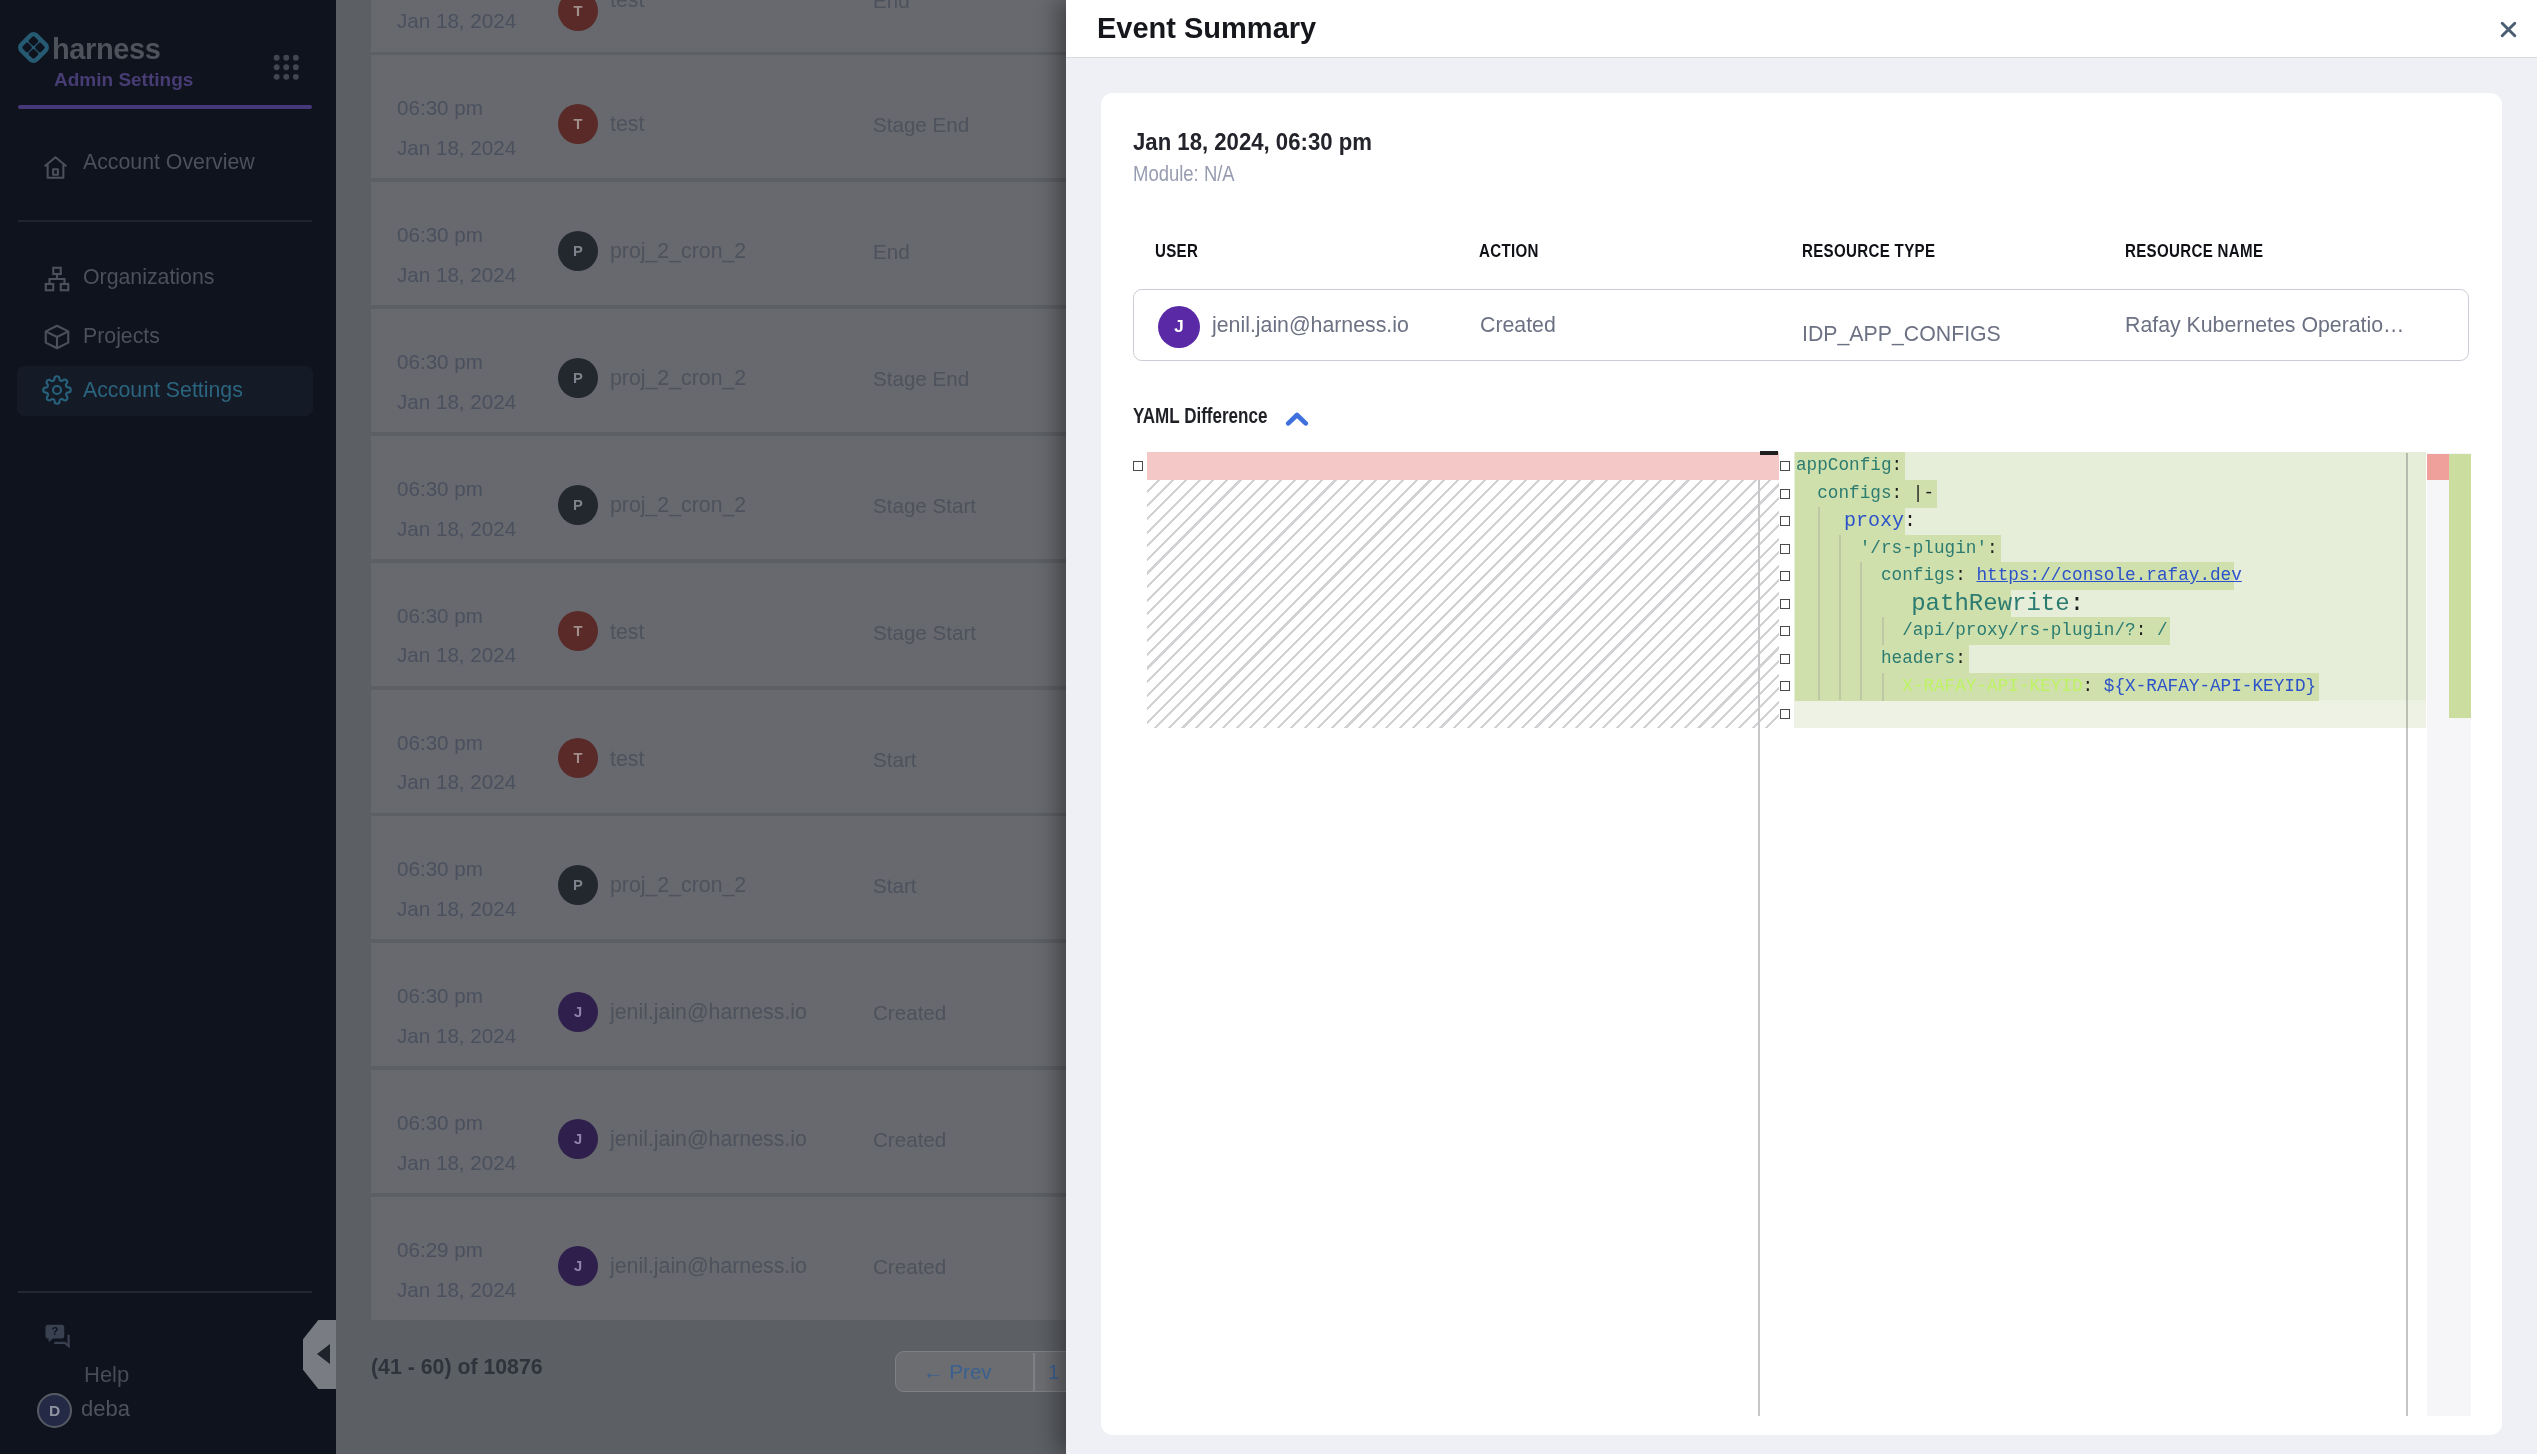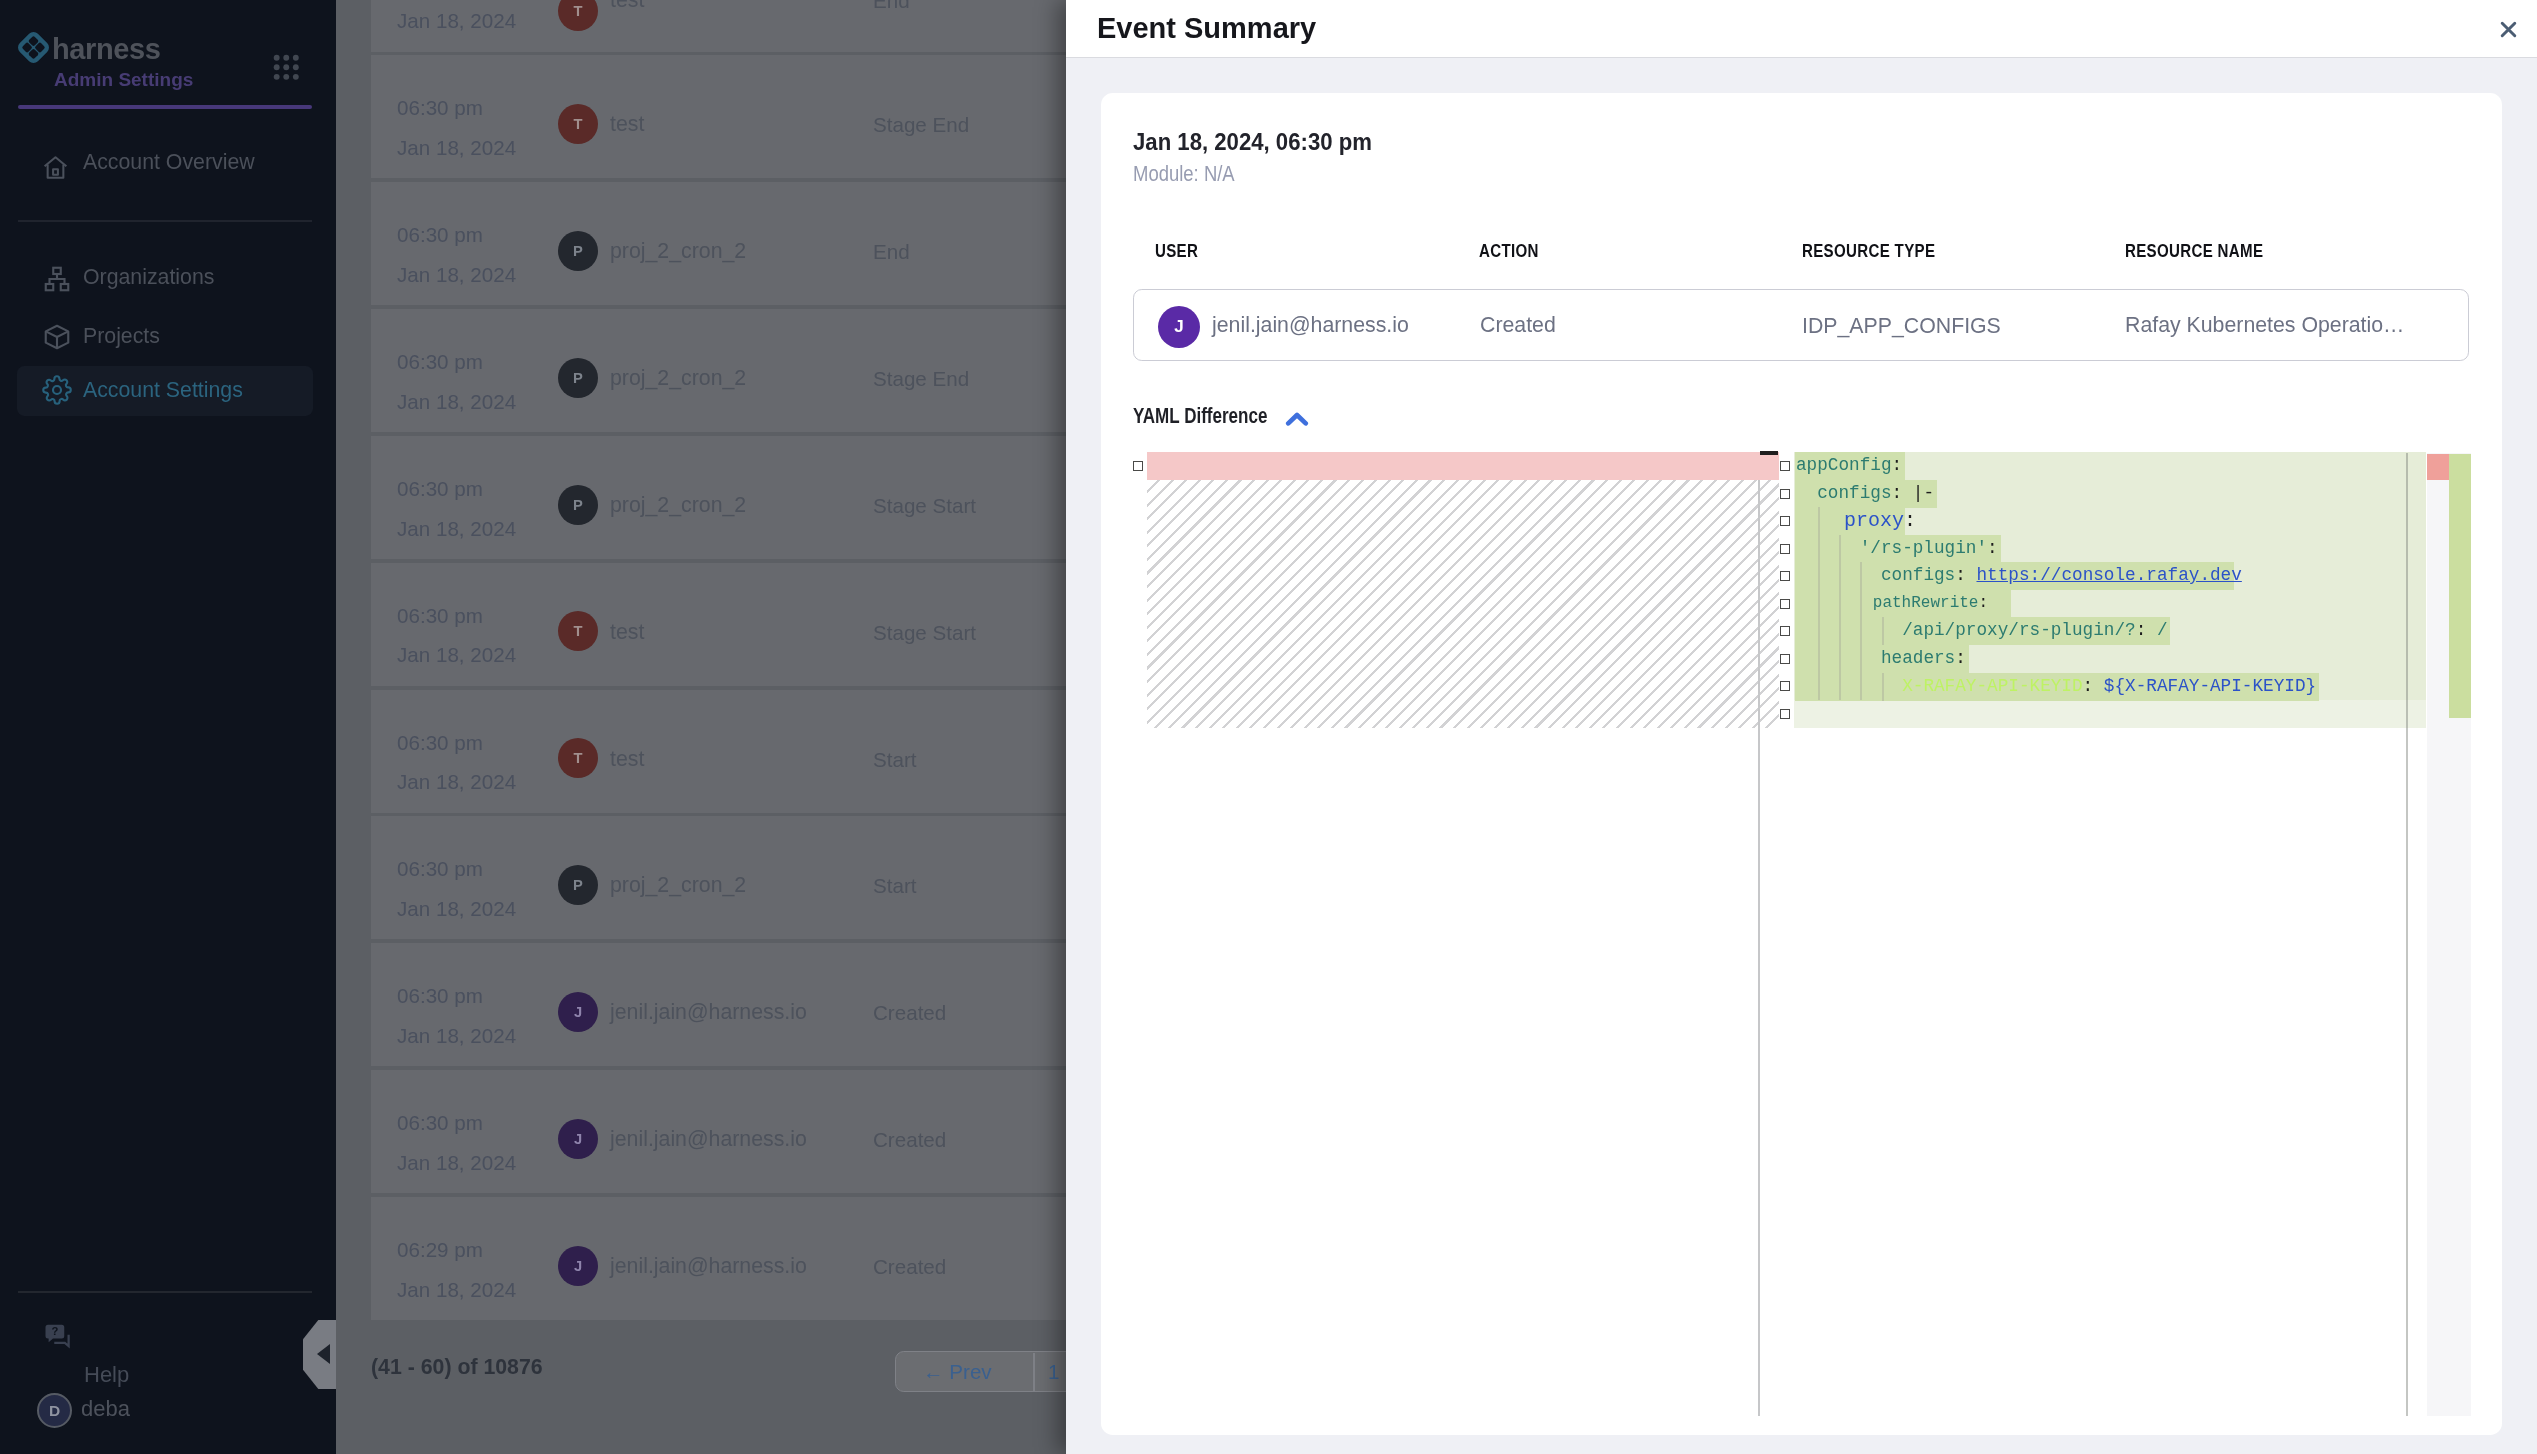--- a/index.html
+++ b/index.html
@@ -154,21 +154,21 @@
 <div class="abs ctr sx" style="left:1133px;top:123px;height:37px;font-size:24px;color:#22232b;font-weight:bold;transform:scaleX(0.923);">Jan 18, 2024, 06:30 pm</div>
 <div class="abs ctr sx" style="left:1133px;top:155px;height:37px;font-size:22px;color:#979cb1;font-weight:normal;transform:scaleX(0.84);">Module: N/A</div>
 <div class="abs ctr sx" style="left:1155px;top:232px;height:37px;font-size:18.4px;color:#101116;font-weight:bold;transform:scaleX(0.82);letter-spacing:0.4px;">USER</div>
 <div class="abs ctr sx" style="left:1479px;top:232px;height:37px;font-size:18.4px;color:#101116;font-weight:bold;transform:scaleX(0.82);letter-spacing:0.4px;">ACTION</div>
 <div class="abs ctr sx" style="left:1802px;top:232px;height:37px;font-size:18.4px;color:#101116;font-weight:bold;transform:scaleX(0.82);letter-spacing:0.4px;">RESOURCE TYPE</div>
 <div class="abs ctr sx" style="left:2125px;top:232px;height:37px;font-size:18.4px;color:#101116;font-weight:bold;transform:scaleX(0.82);letter-spacing:0.4px;">RESOURCE NAME</div>
 <div class="abs" style="left:1133px;top:289px;width:1336px;height:72px;border:1.5px solid #cbccd5;border-radius:8.8px;box-sizing:border-box;"></div>
 <div class="abs ctr" style="left:1158px;top:306px;width:42px;height:42px;border-radius:50%;background:#5a2aa6;justify-content:center;font-size:17px;font-weight:bold;color:#fff;">J</div>
 <div class="abs ctr" style="left:1212px;top:307px;height:37px;font-size:21.3px;color:#6c7183;font-weight:normal;">jenil.jain@harness.io</div>
 <div class="abs ctr" style="left:1480px;top:307px;height:37px;font-size:21.3px;color:#6c7183;font-weight:normal;">Created</div>
-<div class="abs ctr" style="left:1802px;top:308px;height:37px;font-size:21.3px;color:#6c7183;font-weight:normal;">IDP_APP_CONFIGS</div>
+<div class="abs ctr" style="left:1802px;top:316px;height:37px;font-size:21.3px;color:#6c7183;font-weight:normal;">IDP_APP_CONFIGS</div>
 <div class="abs ctr" style="left:2125px;top:307px;height:37px;font-size:21.3px;color:#6c7183;font-weight:normal;">Rafay Kubernetes Operatio…</div>
 <div class="abs ctr sx" style="left:1133px;top:398px;height:37px;font-size:21.3px;color:#1f2026;font-weight:bold;transform:scaleX(0.8);">YAML Difference</div>
 <svg class="abs" style="left:1285px;top:411px;" width="24" height="16" viewBox="0 0 33 22" fill="none" stroke="#3f70dd" stroke-width="6.5" stroke-linecap="round" stroke-linejoin="round">
     <path d="M4.5 17 16.5 5.5 28.5 17"></path>
   </svg>
 <div class="abs" style="left:1147px;top:452px;width:632px;height:27.5px;background:#f5c8c8;"></div>
 <div class="abs" style="left:1760px;top:451px;width:18.4px;height:4.4px;background:#1f1f1f;"></div>
 <div class="abs" style="left:1147px;top:480px;width:632px;height:248px;
  background:repeating-linear-gradient(135deg,#ffffff 0 7.4px,#d2d2d4 7.4px 9.6px);"></div>
 <div class="abs" style="left:1133px;top:461px;width:9.6px;height:9.6px;border:1.5px solid #4a4a48;box-sizing:border-box;background:#fff;"></div>
@@ -205,20 +205,20 @@
 <div class="abs" style="left:1818px;top:507px;width:1.5px;height:193px;background:#bdc8a4;"></div>
 <div class="abs" style="left:1839px;top:535px;width:1.5px;height:165px;background:#bdc8a4;"></div>
 <div class="abs" style="left:1860px;top:562px;width:1.5px;height:138px;background:#bdc8a4;"></div>
 <div class="abs" style="left:1882px;top:617px;width:1.5px;height:27.5px;background:#bdc8a4;"></div>
 <div class="abs" style="left:1882px;top:673px;width:1.5px;height:27.5px;background:#bdc8a4;"></div>
 <div class="abs" style="left:1796px;top:452px;height:27.5px;line-height:27.5px;font-family:'Liberation Mono',monospace;font-size:17.7px;white-space:pre;"><span style="color:#2c7b70;">appConfig</span><span style="color:#1d1d1d;">:</span></div>
 <div class="abs" style="left:1796px;top:480px;height:27.5px;line-height:27.5px;font-family:'Liberation Mono',monospace;font-size:17.7px;white-space:pre;">  <span style="color:#2c7b70;">configs</span><span style="color:#1d1d1d;">:</span> <span style="color:#1d1d1d;">|-</span></div>
 <div class="abs" style="left:1796px;top:507px;height:27.5px;line-height:27.5px;font-family:'Liberation Mono',monospace;font-size:20px;white-space:pre;">    <span style="color:#2b52c8;">proxy</span><span style="color:#1d1d1d;">:</span></div>
 <div class="abs" style="left:1796px;top:535px;height:27.5px;line-height:27.5px;font-family:'Liberation Mono',monospace;font-size:17.7px;white-space:pre;">      <span style="color:#2c7b70;">'/rs-plugin'</span><span style="color:#1d1d1d;">:</span></div>
 <div class="abs" style="left:1796px;top:562px;height:27.5px;line-height:27.5px;font-family:'Liberation Mono',monospace;font-size:17.7px;white-space:pre;">        <span style="color:#2c7b70;">configs</span><span style="color:#1d1d1d;">:</span> <span style="color:#2b52c8;text-decoration:underline;">https://console.rafay.dev</span></div>
-<div class="abs" style="left:1796px;top:590px;height:27.5px;line-height:27.5px;font-family:'Liberation Mono',monospace;font-size:16px;white-space:pre;">        <span style="color:#2c7b70;">pathRewrite</span><span style="color:#1d1d1d;">:</span></div>
+<div class="abs" style="left:1796px;top:590px;height:27.5px;line-height:27.5px;font-family:'Liberation Mono',monospace;font-size:24px;white-space:pre;">        <span style="color:#2c7b70;">pathRewrite</span><span style="color:#1d1d1d;">:</span></div>
 <div class="abs" style="left:1796px;top:617px;height:27.5px;line-height:27.5px;font-family:'Liberation Mono',monospace;font-size:17.7px;white-space:pre;">          <span style="color:#2c7b70;">/api/proxy/rs-plugin/?</span><span style="color:#1d1d1d;">:</span> <span style="color:#2c7b70;">/</span></div>
 <div class="abs" style="left:1796px;top:645px;height:27.5px;line-height:27.5px;font-family:'Liberation Mono',monospace;font-size:17.7px;white-space:pre;">        <span style="color:#2c7b70;">headers</span><span style="color:#1d1d1d;">:</span></div>
 <div class="abs" style="left:1796px;top:673px;height:27.5px;line-height:27.5px;font-family:'Liberation Mono',monospace;font-size:17.7px;white-space:pre;">          <span style="color:#bef264;">X-RAFAY-API-KEYID</span><span style="color:#1d1d1d;">:</span> <span style="color:#2b52c8;">${X-RAFAY-API-KEYID}</span></div>
 <div class="abs" style="left:2406px;top:453px;width:1.5px;height:963px;background:rgba(125,128,122,0.45);"></div>
 <div class="abs" style="left:2427px;top:453px;width:44px;height:963px;background:#f6f6f8;"></div>
 <div class="abs" style="left:2427px;top:454px;width:22px;height:26px;background:#efa09a;"></div>
 <div class="abs" style="left:2449px;top:454px;width:22px;height:264px;background:#cbde9f;"></div>
 
 </body></html>

